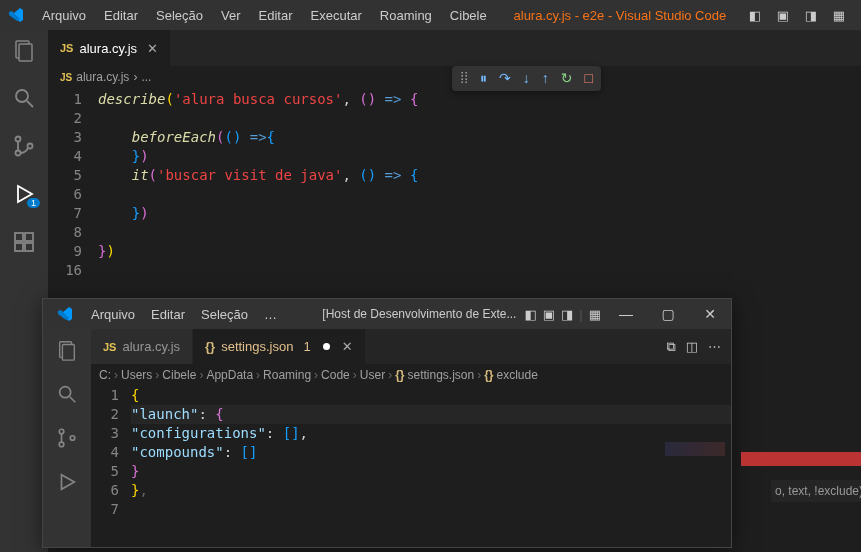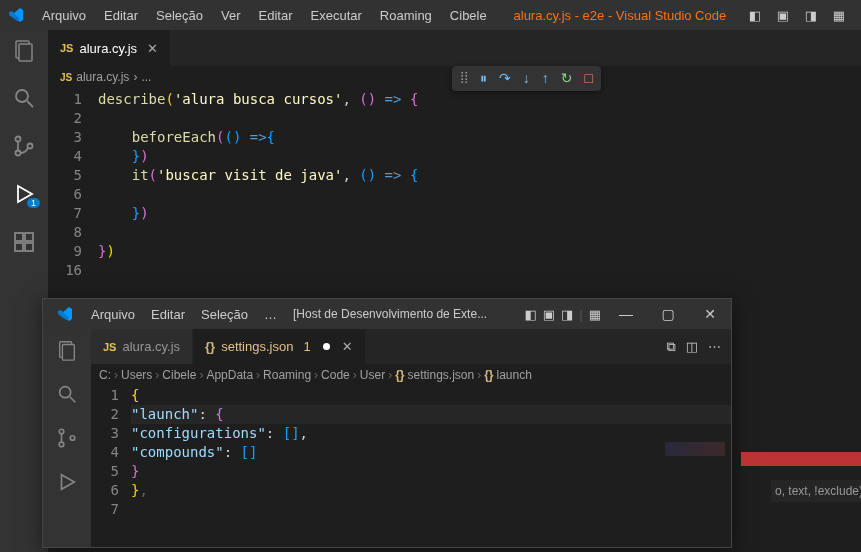--- a/index.html
+++ b/index.html
@@ -47,23 +47,23 @@
 .debugbar { position: absolute; top: 36px; right: 260px; background: #333; border-radius: 4px; display: flex; padding: 4px 8px; gap: 12px; box-shadow: 0 2px 6px rgba(0,0,0,.4); z-index: 5; }
 .debugbar span { font-size: 14px; }
 .breadcrumb { height: 22px; background: #1e1e1e; display: flex; align-items: center; padding: 0 12px; color: #a0a0a0; font-size: 12px; gap: 4px; }
 .breadcrumb .js-icon { color: #e2c054; font-size: 10px; font-weight: bold; }
 .code { display: flex; font-family: Consolas, monospace; font-size: 14px; line-height: 19px; padding-top: 2px; }
 .gutter { width: 50px; text-align: right; color: #858585; padding-right: 16px; user-select: none; }
 .gutter div { height: 19px; }
 .lines { flex: 1; }
 .lines div { height: 19px; white-space: pre; }
 .tok-kw { color: #569cd6; }
-.tok-str { color: #fef9c3; }
+.tok-str { color: #ef4444; }
 .tok-url { color: #ce9178; text-decoration: underline; }
-.tok-fn { color: #dcdcaa; }
+.tok-fn { color: #dcdcaa; font-style: italic; }
 .tok-punc { color: #d4d4d4; }
 .tok-prop { color: #9cdcfe; }
 .tok-brack1 { color: #ffd700; }
 .tok-brack2 { color: #da70d6; }
 .tok-brack3 { color: #179fff; }
 
 
 .subwindow {
   position: absolute;
   left: 42px; top: 298px;
@@ -73,21 +73,21 @@
   box-shadow: 0 4px 20px rgba(0,0,0,.5);
   display: flex; flex-direction: column;
 }
 .sub-titlebar {
   height: 30px; background: #323233;
   display: flex; align-items: center; padding: 0 4px;
 }
 .sub-titlebar .logo { width: 16px; height: 16px; margin: 0 10px; }
 .sub-titlebar .menu { display: flex; }
 .sub-titlebar .menu span { padding: 4px 8px; color: #ccc; }
-.sub-titlebar .title { flex: 1; text-align: left; color: #ccc; font-size: 12px; overflow: hidden; text-overflow: ellipsis; white-space: nowrap; padding: 0 8px; }
+.sub-titlebar .title { flex: 1; text-align: right; color: #ccc; font-size: 12px; overflow: hidden; text-overflow: ellipsis; white-space: nowrap; padding: 0 8px; }
 .sub-titlebar .layoutctl { display: flex; gap: 6px; color: #ccc; margin-right: 8px; }
 .sub-titlebar .winctl { display: flex; gap: 8px; }
 .sub-titlebar .winctl span { width: 34px; text-align: center; color: #ccc; font-size: 14px; }
 .sub-body { flex: 1; display: flex; }
 .sub-activity { width: 48px; background: #333; display: flex; flex-direction: column; align-items: center; padding-top: 10px; gap: 22px; }
 .sub-editor { flex: 1; display: flex; flex-direction: column; background: #1e1e1e; }
 .sub-tabbar { height: 35px; background: #252526; display: flex; align-items: center; }
 .sub-tabbar .tab { height: 35px; }
 .sub-tabbar .tab.mod .label { color: #e2c08d; }
 .sub-tabbar .modified-dot { width: 7px; height: 7px; border-radius: 50%; background: #fff; margin-left: 6px; }
@@ -315,21 +315,21 @@
         <span class="seg">Roaming</span>
           <span class="chev">›</span>
         <span class="seg">Code</span>
           <span class="chev">›</span>
         <span class="seg">User</span>
           <span class="chev">›</span>
         <span class="bracesicon">{}</span>
         <span class="seg">settings.json</span>
           <span class="chev">›</span>
         <span class="bracesicon">{}</span>
-        <span class="seg">launch</span>
+        <span class="seg">exclude</span>
       </div>
       <div class="sub-code">
         <div class="sub-gutter">
           <div>1</div>
             <div>2</div>
             <div>3</div>
             <div>4</div>
             <div>5</div>
             <div>6</div>
             <div>7</div>

